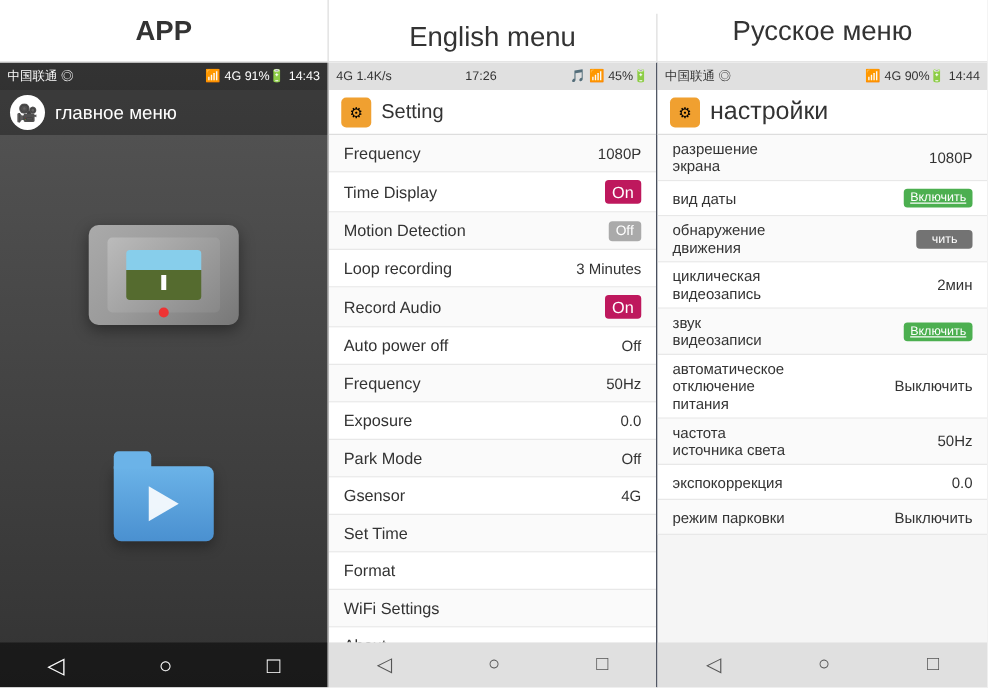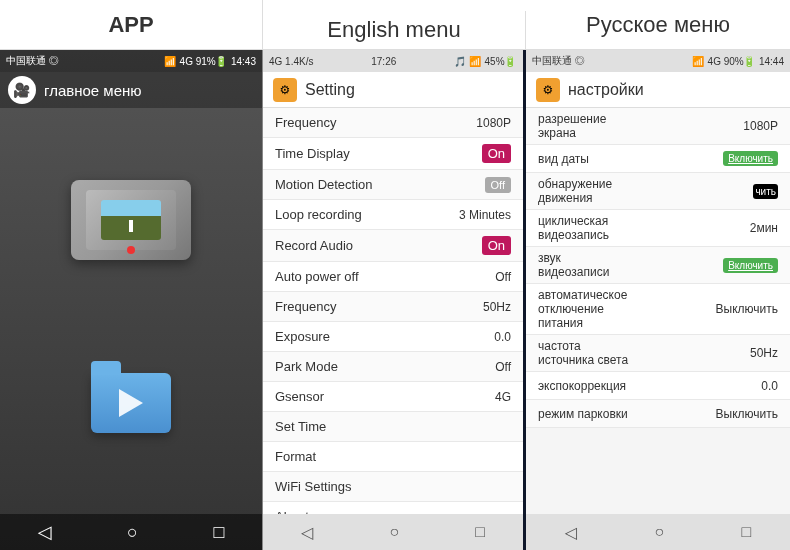--- a/index.html
+++ b/index.html
@@ -196,21 +196,21 @@
       cursor: pointer;
     }
 
     
     .settings-panel {
       width: 263px;
       background: #f5f5f5;
       display: flex;
       flex-direction: column;
       overflow: hidden;
-      border-right: 3px solid #0f172a;
+      border-right: 1px solid #0f172a;
     }
     .settings-status-bar {
       height: 22px;
       background: #e0e0e0;
       display: flex;
       align-items: center;
       padding: 0 6px;
       font-size: 10px;
       color: #333;
       justify-content: space-between;
@@ -307,21 +307,21 @@
     .russian-topbar {
       height: 36px;
       background: #fff;
       display: flex;
       align-items: center;
       padding: 0 10px;
       gap: 8px;
       border-bottom: 1px solid #ddd;
     }
     .russian-topbar-title {
-      font-size: 16px;
+      font-size: 20px;
       color: #333;
     }
     .russian-list {
       flex: 1;
       overflow: hidden;
     }
     .russian-row {
       display: flex;
       align-items: center;
       justify-content: space-between;
@@ -343,24 +343,24 @@
     }
     .btn-include {
       background: #4CAF50;
       color: #fff;
       border-radius: 3px;
       padding: 2px 5px;
       font-size: 10px;
       text-decoration: underline;
     }
     .btn-off-ru {
-      background: #000000;
+      background: #737373;
       color: #fff;
       border-radius: 3px;
-      padding: 2px 2px;
+      padding: 2px 12px;
       font-size: 10px;
     }
     .russian-bottom-nav {
       height: 36px;
       background: #e0e0e0;
       display: flex;
       align-items: center;
       justify-content: space-around;
     }
     .russian-nav-btn {

